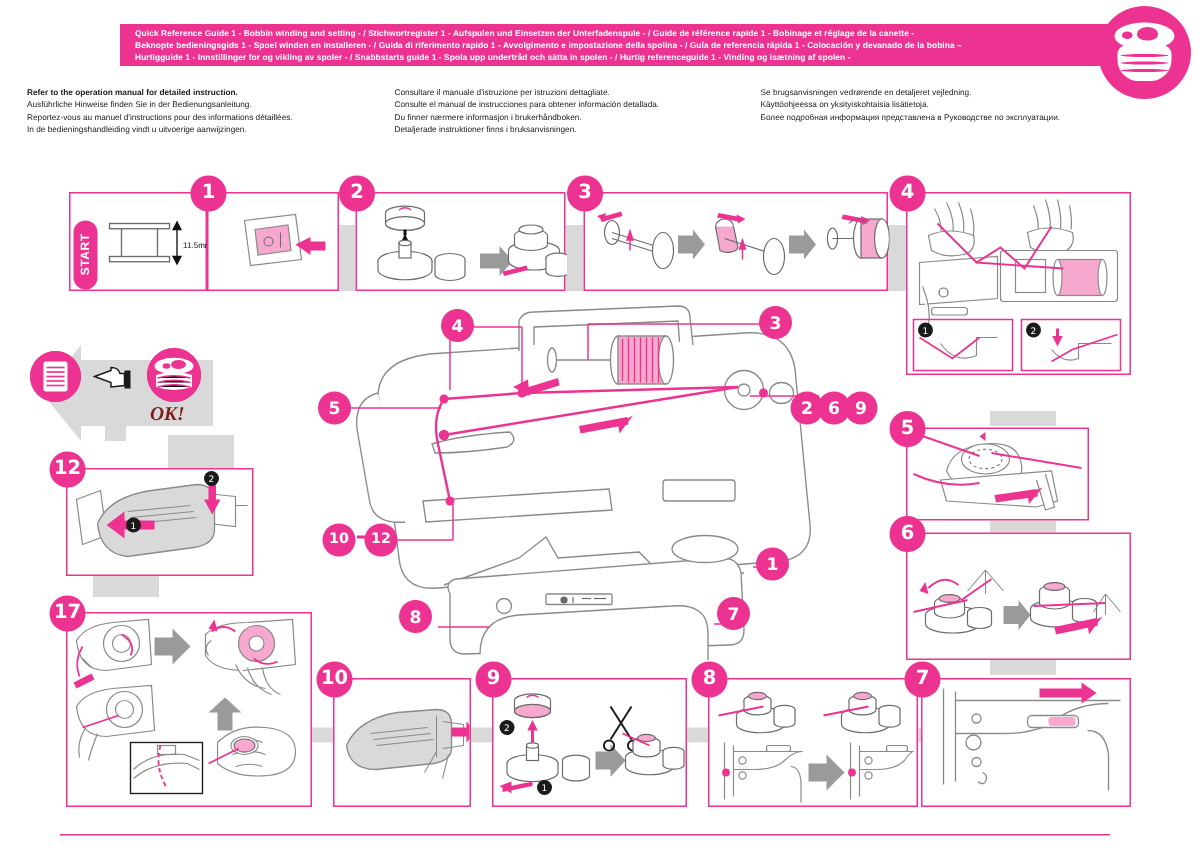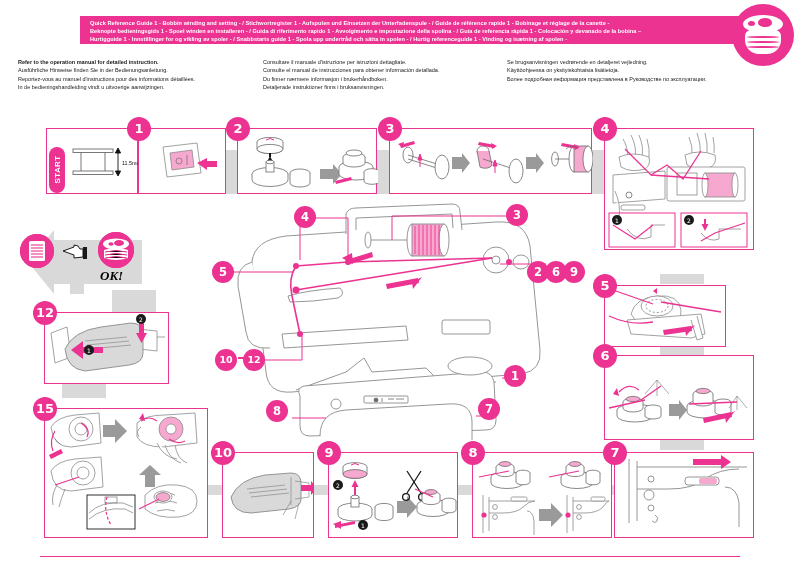--- a/index.html
+++ b/index.html
@@ -84,21 +84,21 @@
   .start-tab span {
     display:block; color:#fff; font-weight:bold; font-size:8px;
     transform:rotate(-90deg); white-space:nowrap;
     position:absolute; left:-13px; top:18px; width:42px; text-align:center;
     letter-spacing:0.4px;
   }
 
   
   .ok-text {
     position:absolute; font-family:"Liberation Serif", serif;
-    font-style:italic; font-weight:bold; font-size:13px; color:#000000;
+    font-style:italic; font-weight:bold; font-size:13px; color:#7f1d1d;
   }
   .circ-icon {
     position:absolute; border-radius:50%; background:#ec3391;
   }
   .footer-rule { position:absolute; left:40px; top:556px; width:700px; height:1px; background:#ec3391; }
   svg { display:block; }
 </style>
 </head>
 <body>
 
@@ -768,21 +768,21 @@
         <ellipse cx="118" cy="88" rx="9" ry="6"></ellipse>
       </g>
       <g stroke="#6b6b6b" stroke-width="0.7" fill="#f6a8cf">
           <ellipse cx="118" cy="88" rx="7" ry="4.4"></ellipse>
         </g>
       <g stroke="#ec3391" stroke-width="1.2" fill="none">
           <path d="M94,100 L114,90"></path>
         </g>
       <polygon points="94,62 106,62 106,56 116,67 106,78 106,72 94,72" fill="#9a9a9a" transform="rotate(-90 105 67)"></polygon>
     </svg>
-    <div class="badge b24" style="left:-12px;top:-12px;">15</div>
+    <div class="badge b24" style="left:-12px;top:-12px;">17</div>
   </div>
 
   <div class="panel" id="p12" style="left:44px;top:312px;width:125px;height:72px;">
     <svg width="123" height="70" viewBox="0 0 123 70">
       <g stroke="#8a8a8a" stroke-width="0.8" fill="#fff">
         <path d="M6,20 L22,14 L26,44 L10,50 Z"></path>
         <path d="M92,16 L112,18 L112,38 L94,36 Z"></path>
         <path d="M112,24 L120,24"></path>
       </g>
       <g stroke="#8a8a8a" stroke-width="0.9" fill="#d9d9d9">

